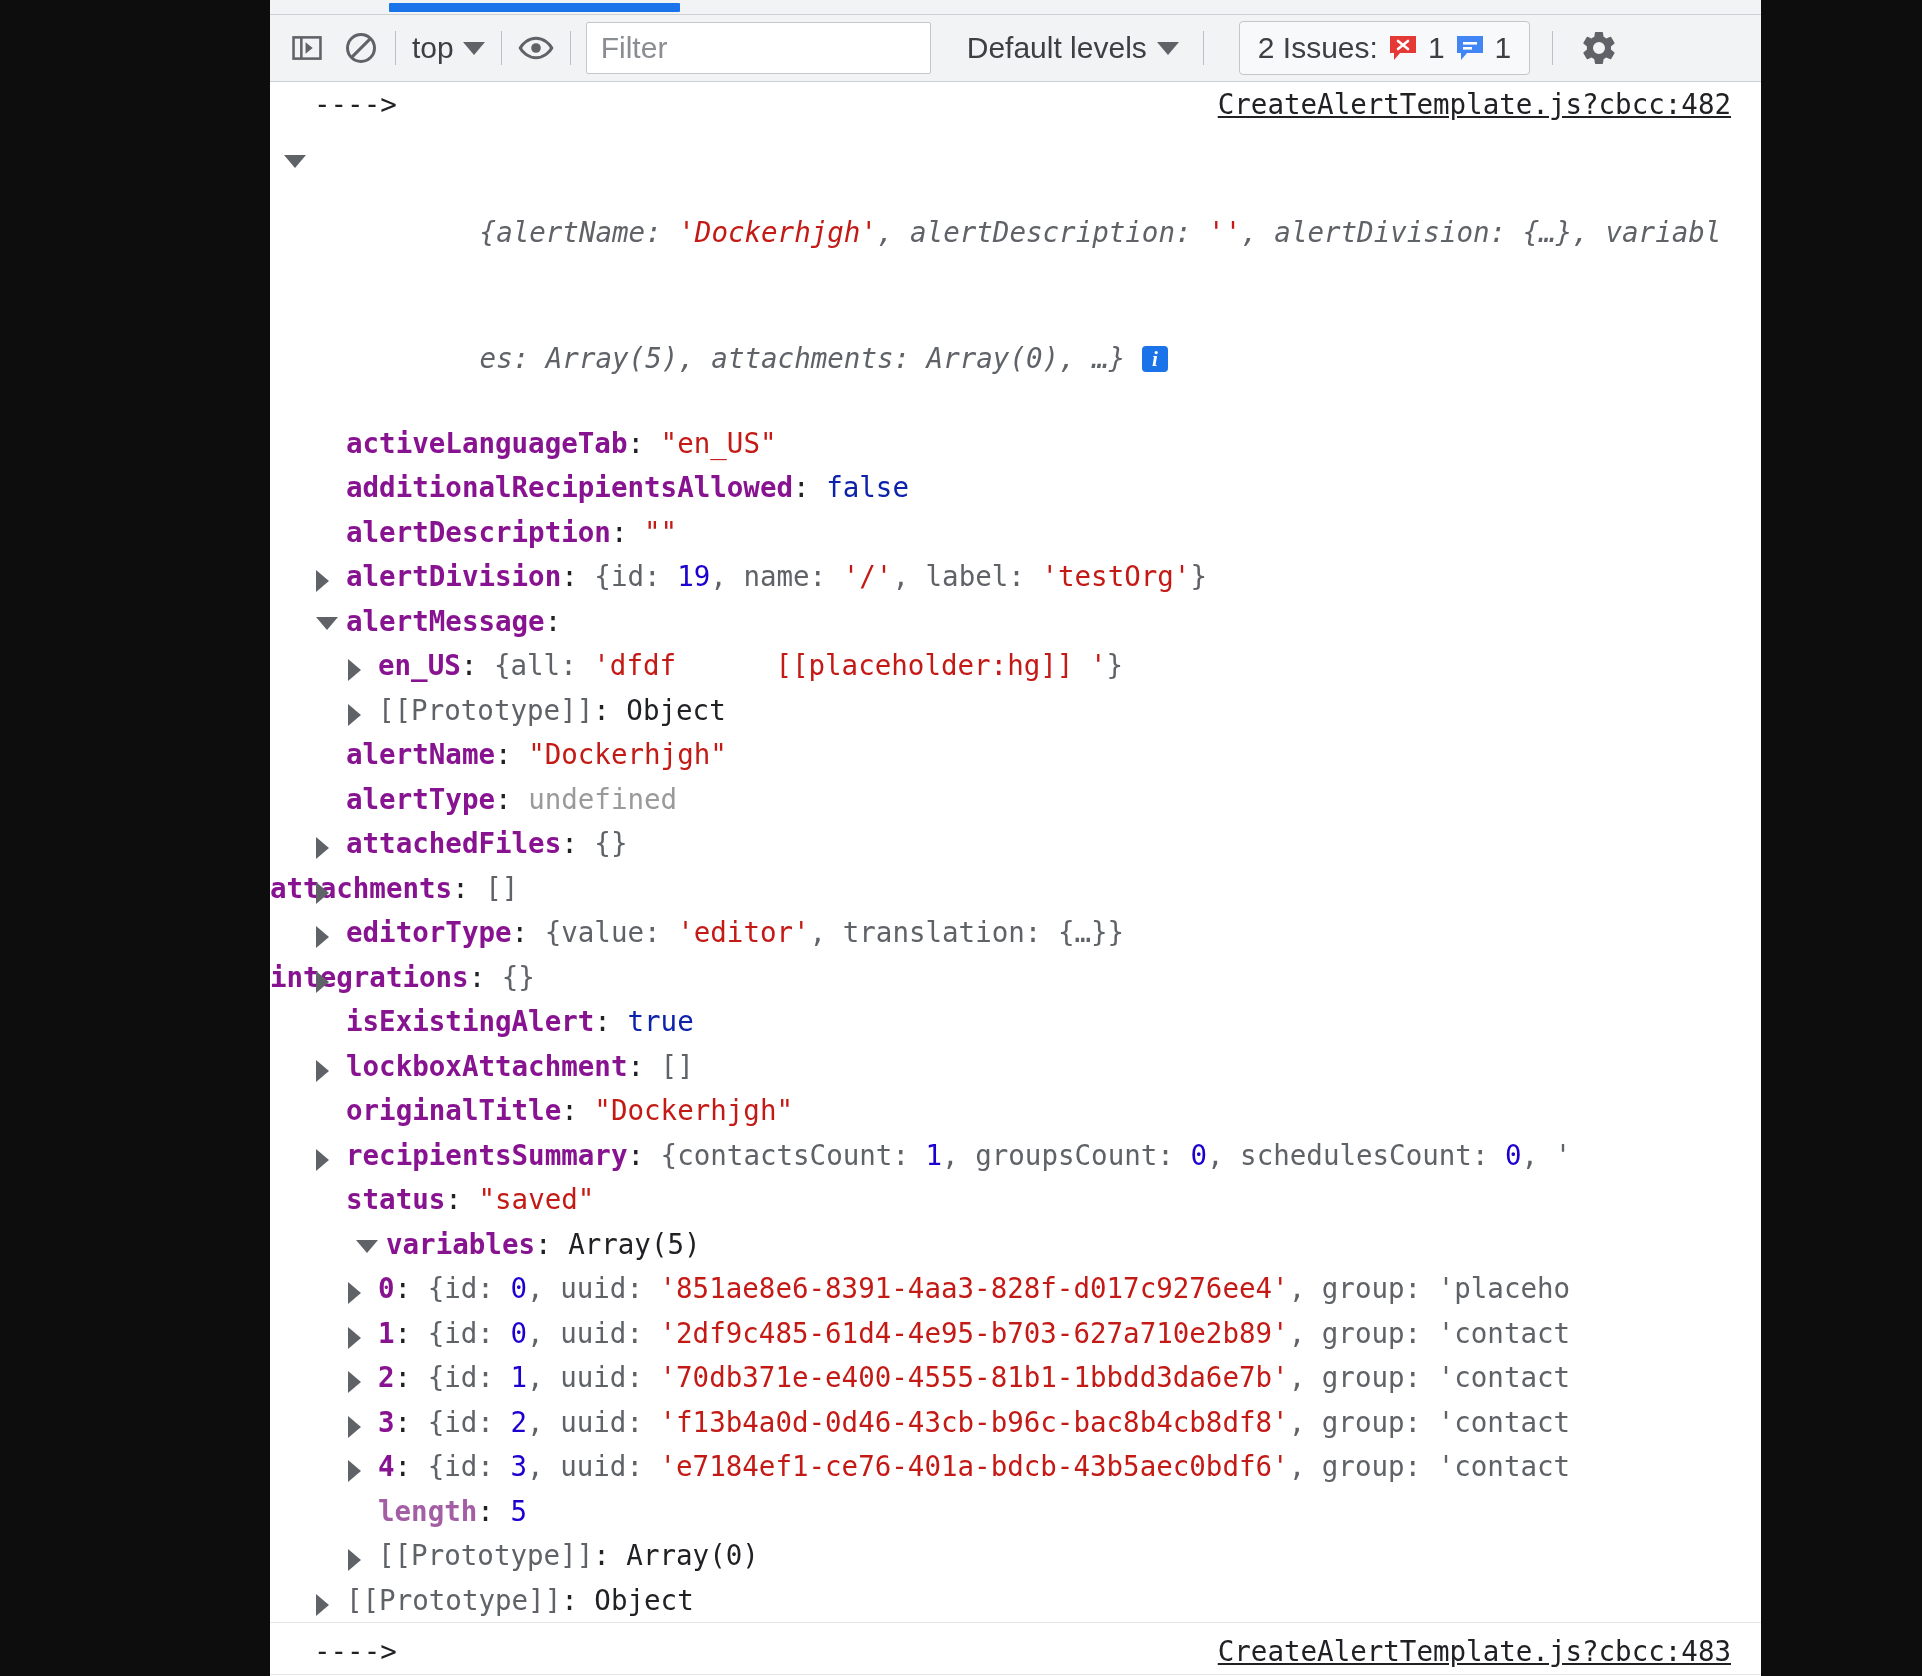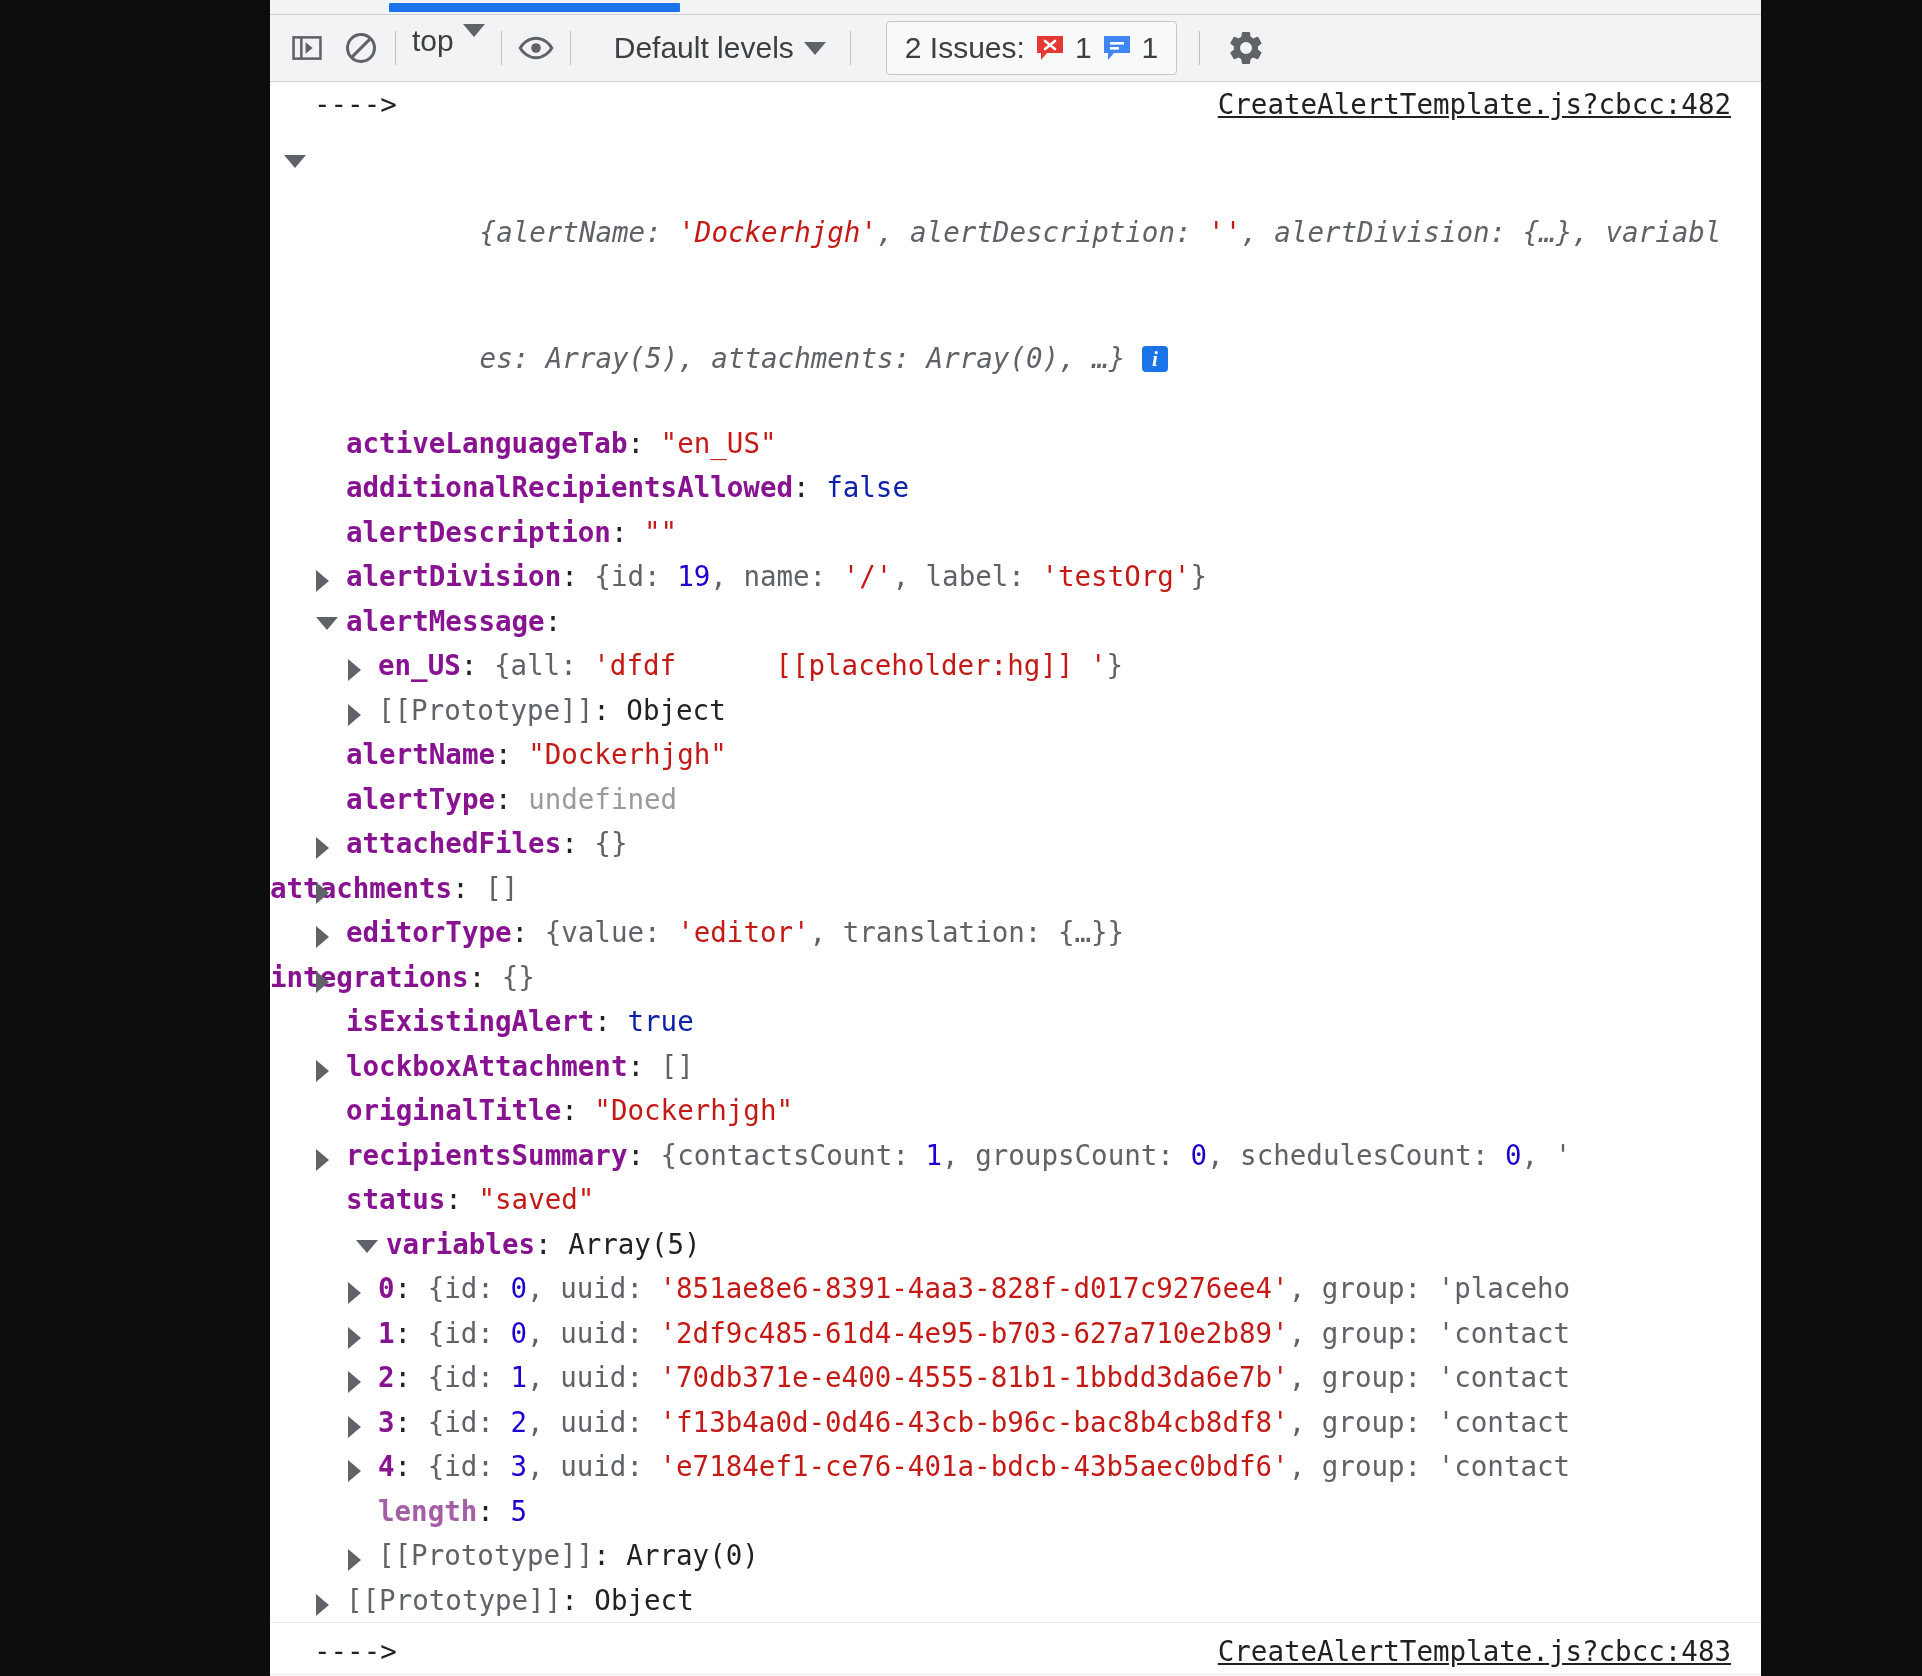--- a/index.html
+++ b/index.html
@@ -66,20 +66,21 @@
   }
   .tb-sep {
     width: 1px;
     height: 34px;
     background: #bdc1c6;
     margin: 0 7px;
     flex: none;
   }
   .ctx-select {
     display: flex;
+    align-items: center;
     gap: 9px;
     padding: 0 9px;
     height: 48px;
     font-family: "Liberation Sans", sans-serif;
     font-size: 30px;
     color: #3c4043;
     white-space: nowrap;
   }
   .caret {
     width: 0;
@@ -263,20 +264,23 @@
 
       <div class="tb-btn">
         <svg width="36" height="36" viewBox="0 0 24 24">
           <path d="M12 5.5C6.8 5.5 2.8 9.3 1.5 12c1.3 2.7 5.3 6.5 10.5 6.5S21.2 14.7 22.5 12C21.2 9.3 17.2 5.5 12 5.5z" fill="none" stroke="#5f6368" stroke-width="2"></path>
           <circle cx="12" cy="12" r="3.2" fill="#5f6368"></circle>
         </svg>
       </div>
 
       <div class="tb-sep"></div>
 
+      <div class="filter-box">
+        <span>Filter</span>
+      </div>
 
       <div class="levels">
         <span>Default levels</span>
         <span class="caret"></span>
       </div>
 
       <div class="tb-sep" style="margin-left:24px"></div>
 
       <div class="issues-btn">
         <span>2 Issues:</span>

